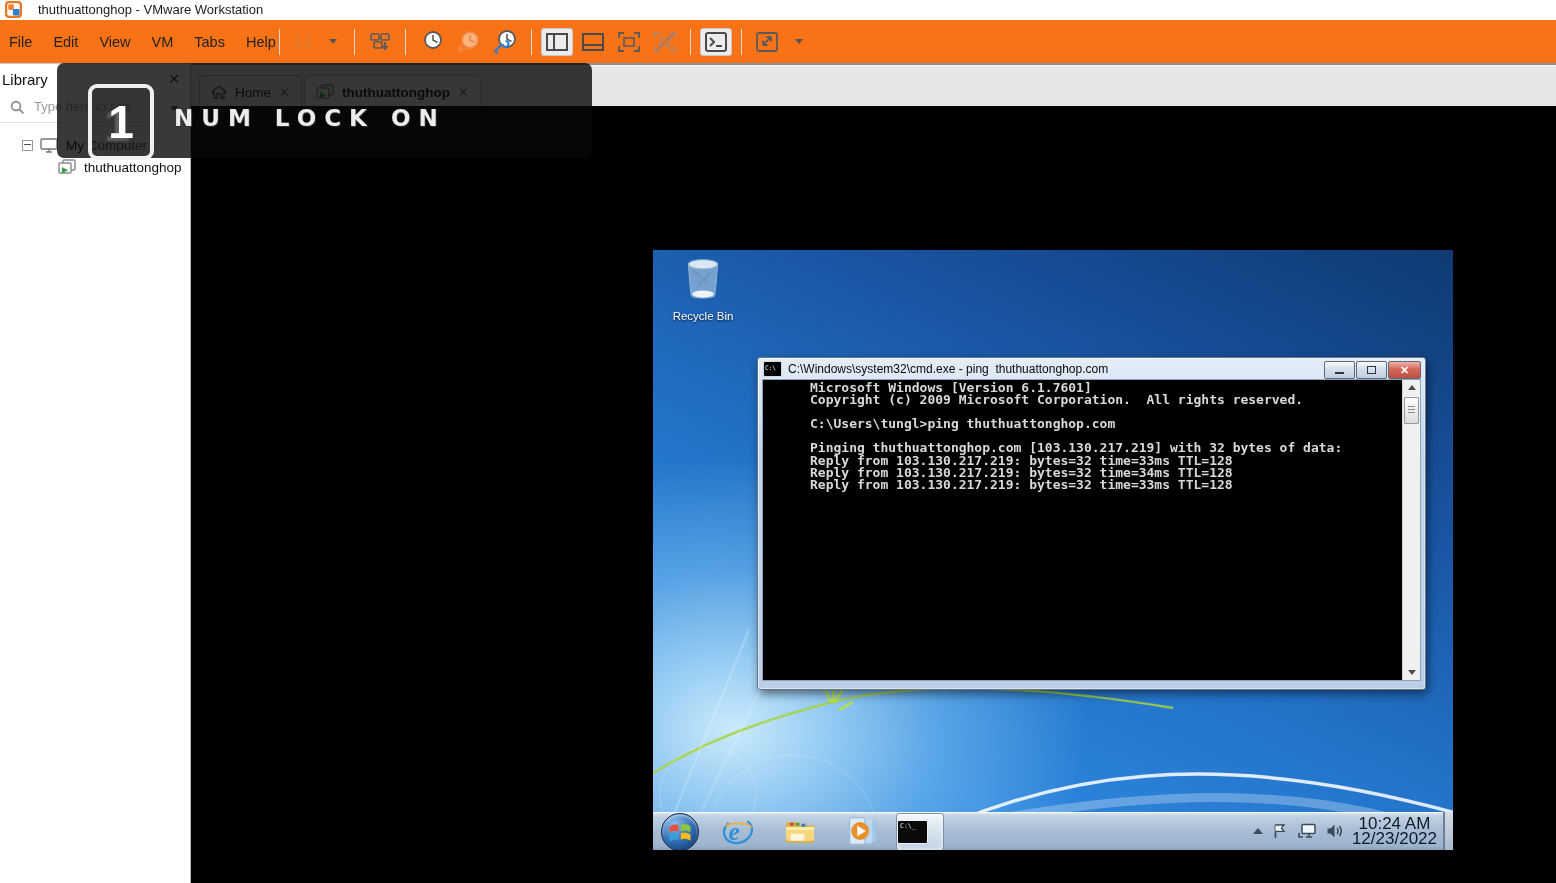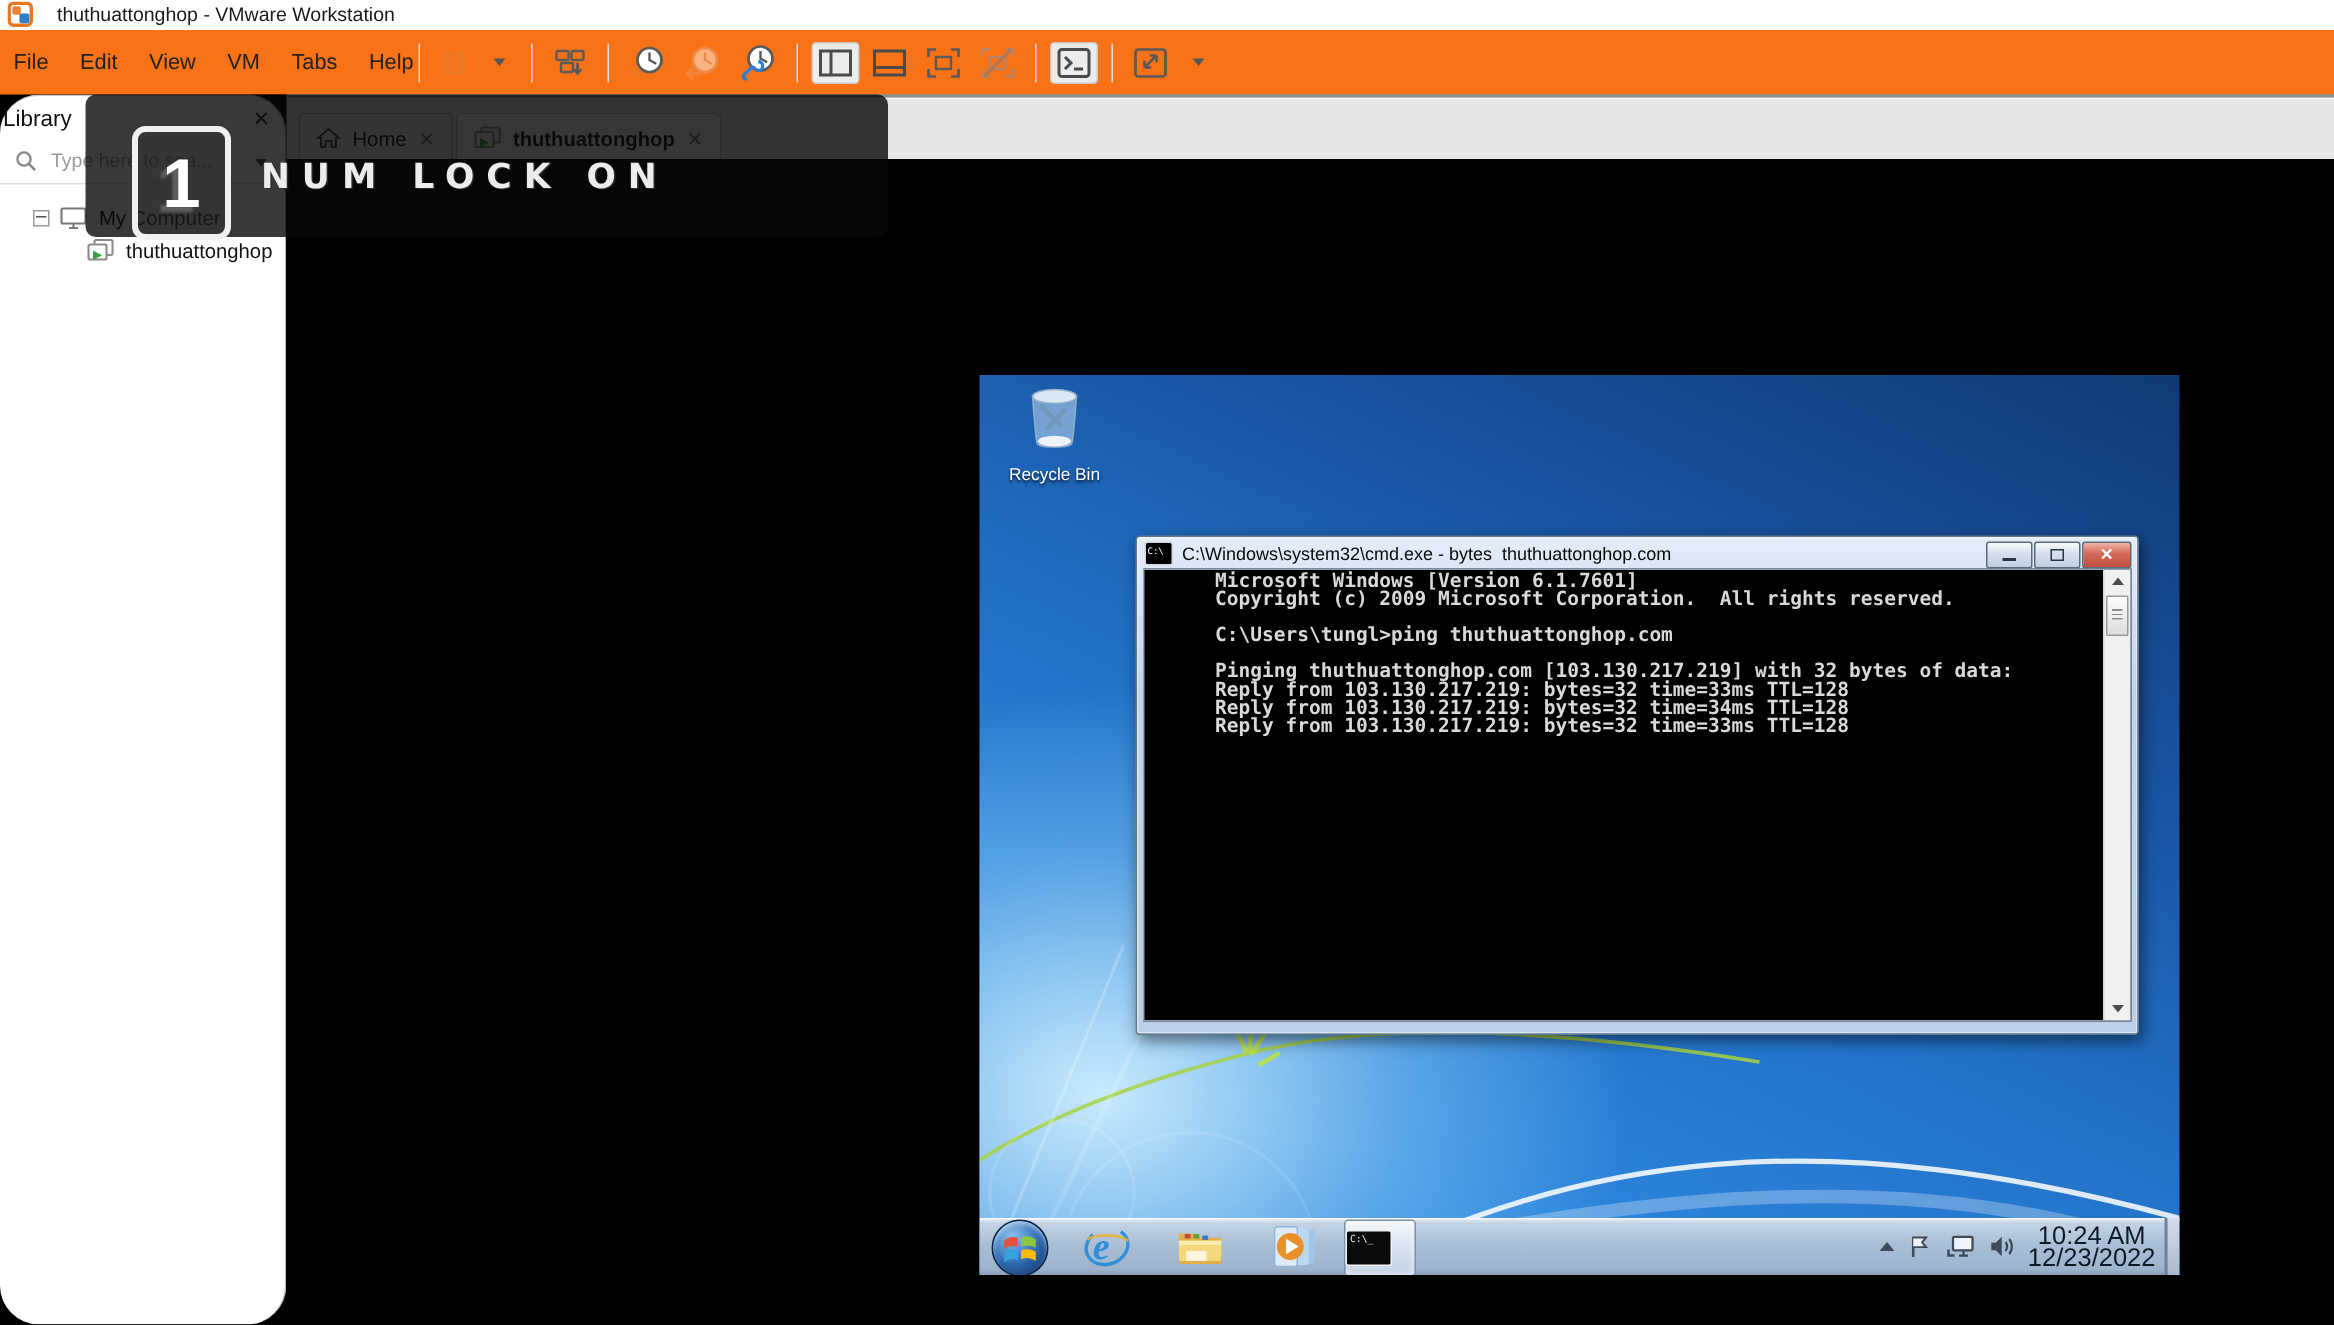--- a/index.html
+++ b/index.html
@@ -30,21 +30,21 @@
             border-top:2px solid #8c8c8c;box-shadow:inset 0 1px 0 #f6f6f6;}
   .tabs{position:absolute;left:8px;bottom:0;display:flex;align-items:flex-start;gap:2px;}
   .tab{height:32px;display:flex;align-items:center;gap:8px;padding:0 11px;
        border:1px solid #a9a9a9;border-bottom:none;border-radius:4px 4px 0 0;
        font-size:13.5px;color:#141414;background:#e9e9e9;}
   .tab.active{background:#f6f6f6;font-weight:bold;border-color:#bdbdbd;}
   .tab .close{font-size:13px;color:#6e6e6e;font-weight:normal;}
 
   
   .library{position:absolute;left:0;top:63px;width:190px;bottom:0;background:#fff;
-           border-right:1px solid #b3b3b3;border-top:1px solid #c9c9c9;border-radius:26px;}
+           border-right:1px solid #b3b3b3;border-top:1px solid #c9c9c9;}
   .lib-header{position:relative;height:31px;}
   .lib-title{position:absolute;left:2px;top:7px;font-size:15px;color:#111;}
   .lib-close{position:absolute;right:10px;top:7px;font-size:14px;color:#333;}
   .lib-search{position:relative;height:27px;border-bottom:1px solid #dfdfdf;}
   .lib-search input{position:absolute;left:32px;top:3px;width:122px;border:none;outline:none;
                     font-size:13px;color:#333;font-family:"Liberation Sans",sans-serif;background:transparent;}
   .lib-search input::placeholder{color:#9a9a9a;}
   .lib-search .mag{position:absolute;left:10px;top:5px;}
   .lib-search .dd{position:absolute;right:8px;top:11px;}
   .lib-tree{padding-top:11px;font-size:13.5px;color:#111;}
@@ -319,21 +319,21 @@
           <ellipse cx="20" cy="8" rx="14" ry="4.5" fill="#d8e8f4" stroke="#93aec4" stroke-width="1"></ellipse>
           <path d="M11 14 L25 27 M15 29 L27 16" stroke="rgba(110,145,170,.55)" stroke-width="3"></path>
           <ellipse cx="20" cy="36.5" rx="10.5" ry="3.4" fill="#eef2f5"></ellipse>
         </svg>
         <div class="rb-label">Recycle Bin</div>
       </div>
 
       <div class="cmdwin">
         <div class="cmd-titlebar">
           <div class="cmd-ico">C:\</div>
-          <div class="cmd-title">C:\Windows\system32\cmd.exe - bytes  thuthuattonghop.com</div>
+          <div class="cmd-title">C:\Windows\system32\cmd.exe - ping  thuthuattonghop.com</div>
           <div class="cmd-btns">
             <div class="wbtn">
                 <span class="mn"></span>
               </div>
             <div class="wbtn">
                 <span class="sq"></span>
               </div>
             <div class="wbtn close">✕</div>
           </div>
         </div>

